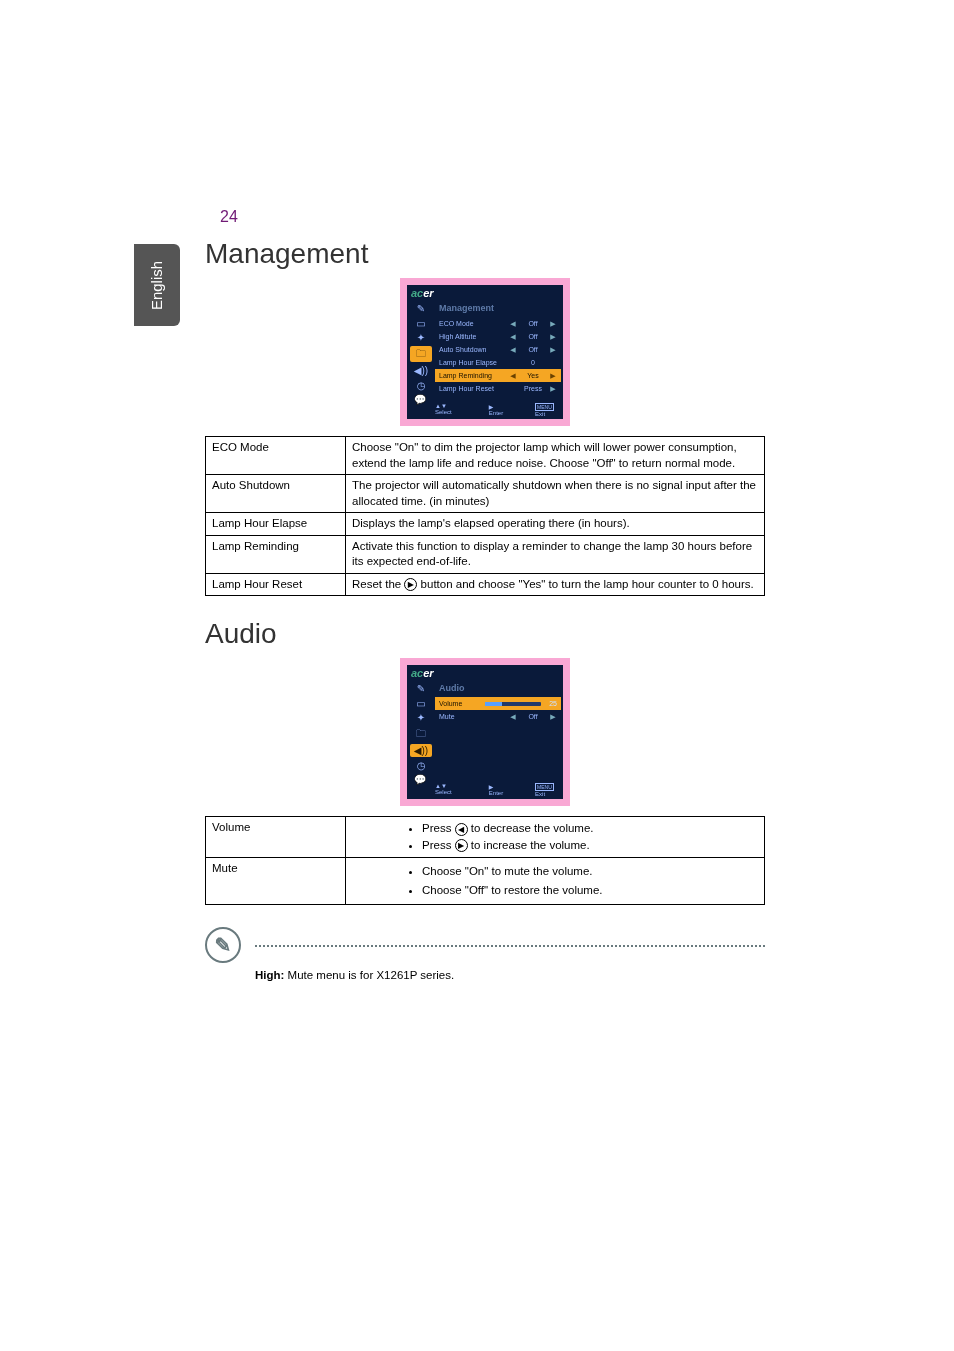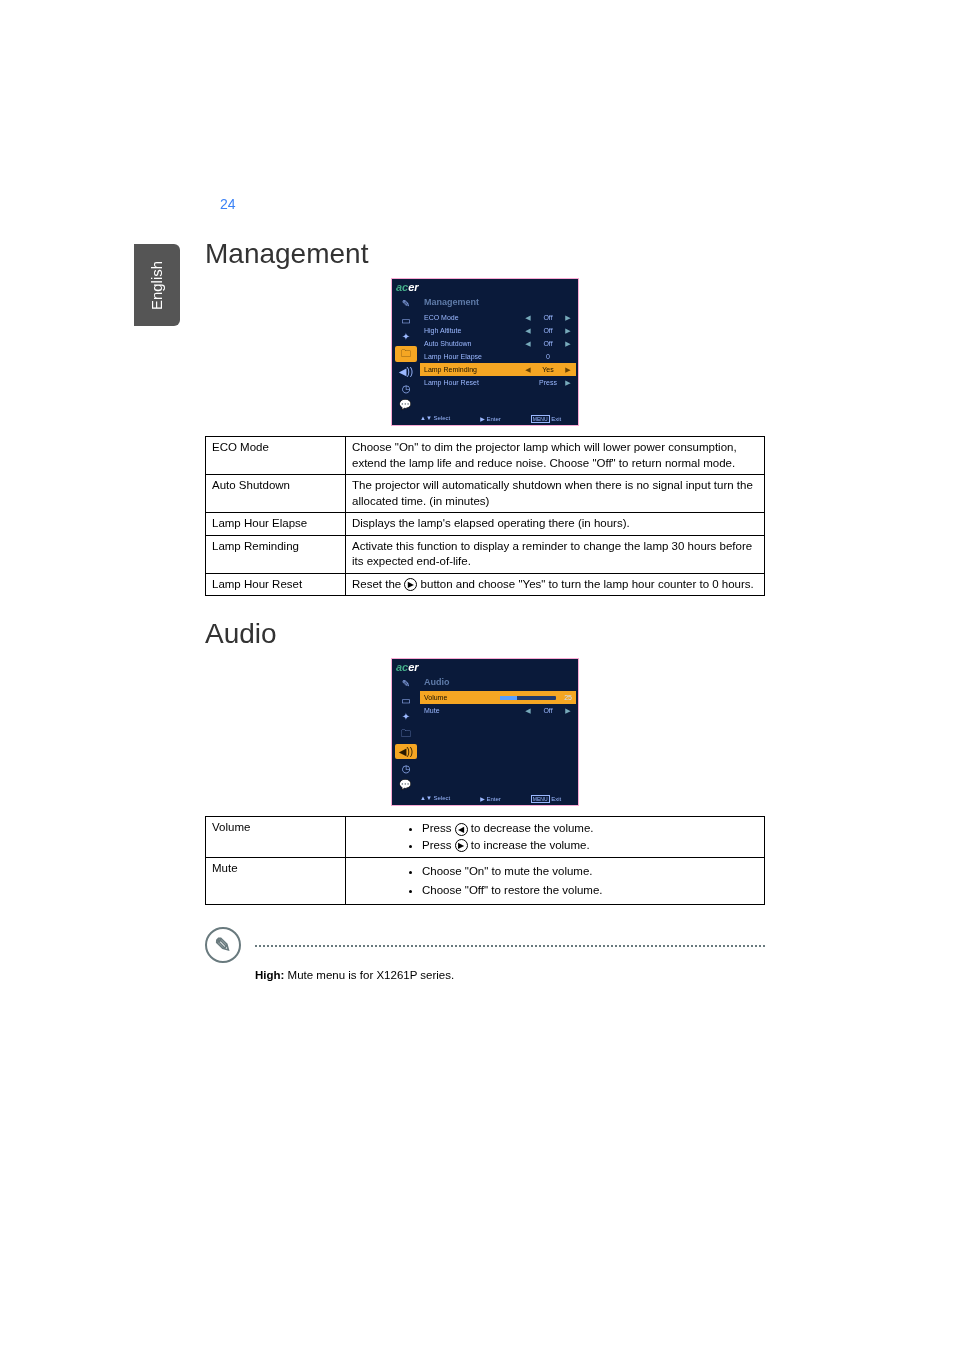--- a/index.html
+++ b/index.html
@@ -1,22 +1,22 @@
 <!DOCTYPE html>
 <html><head>
 <meta charset="utf-8">
 <style>
   * { box-sizing: border-box; margin: 0; padding: 0; }
   body { width: 954px; height: 1351px; background: #fff; font-family: Arial, Helvetica, sans-serif; color: #000; position: relative; }
   .lang-tab { position: absolute; left: 134px; top: 244px; width: 46px; height: 82px; background: #555; border-radius: 0 6px 6px 0; display: flex; align-items: center; justify-content: center; color: #fff; font-size: 15px; }
   .lang-tab span { transform: rotate(-90deg); display: inline-block; }
-  .page-num { position: absolute; left: 220px; top: 196px; font-size: 14px; color: #3b82f6; }
+  .page-num { position: absolute; left: 220px; top: 208px; font-size: 16px; color: #701a75; }
   .content { position: absolute; left: 205px; top: 238px; width: 560px; }
   .section-title { font-size: 28px; font-weight: normal; color: #333; margin-bottom: 8px; }
-  .osd-box { width: 188px; height: 148px; margin: 0 auto 10px auto; background: #0a1a3a; border: 1px solid #f9a8d4; position: relative; font-size: 7px; color: #9bb8ff; }
+  .osd-box { width: 170px; height: 148px; margin: 0 auto 10px auto; background: #0a1a3a; border: 7px solid #f9a8d4; position: relative; font-size: 7px; color: #9bb8ff; }
   .osd-logo { position: absolute; left: 4px; top: 2px; font-style: italic; font-size: 11px; font-weight: bold; }
   .osd-logo .a { color: #4a8; }
   .osd-logo .c { color: #fff; }
   .osd-sidebar { position: absolute; left: 0; top: 16px; width: 28px; bottom: 12px; display: flex; flex-direction: column; }
   .osd-ico { width: 22px; height: 16px; margin: 1px 3px; border-radius: 2px; display: flex; align-items: center; justify-content: center; color: #9bb8ff; font-size: 10px; }
   .osd-ico.sel { background: #f5a623; color: #2a1a00; }
   .osd-main { position: absolute; left: 28px; top: 16px; right: 2px; }
   .osd-heading { color: #5e7aa8; font-size: 9px; font-weight: bold; padding: 2px 4px 4px 4px; }
   .osd-row { display: flex; align-items: center; padding: 1px 4px; height: 13px; }
   .osd-row.sel { background: #f5a623; color: #1a1200; }
@@ -116,21 +116,21 @@
   </div>
 
   <table class="spec">
     <tbody>
         <tr>
       <td>ECO Mode</td>
       <td>Choose "On" to dim the projector lamp which will lower power consumption, extend the lamp life and reduce noise. Choose "Off" to return normal mode.</td>
     </tr>
     <tr>
       <td>Auto Shutdown</td>
-      <td>The projector will automatically shutdown when there is no signal input turn the allocated time. (in minutes)</td>
+      <td>The projector will automatically shutdown when there is no signal input after the allocated time. (in minutes)</td>
     </tr>
     <tr>
       <td>Lamp Hour Elapse</td>
       <td>Displays the lamp's elapsed operating there (in hours).</td>
     </tr>
     <tr>
       <td>Lamp Reminding</td>
       <td>Activate this function to display a reminder to change the lamp 30 hours before its expected end-of-life.</td>
     </tr>
     <tr>

